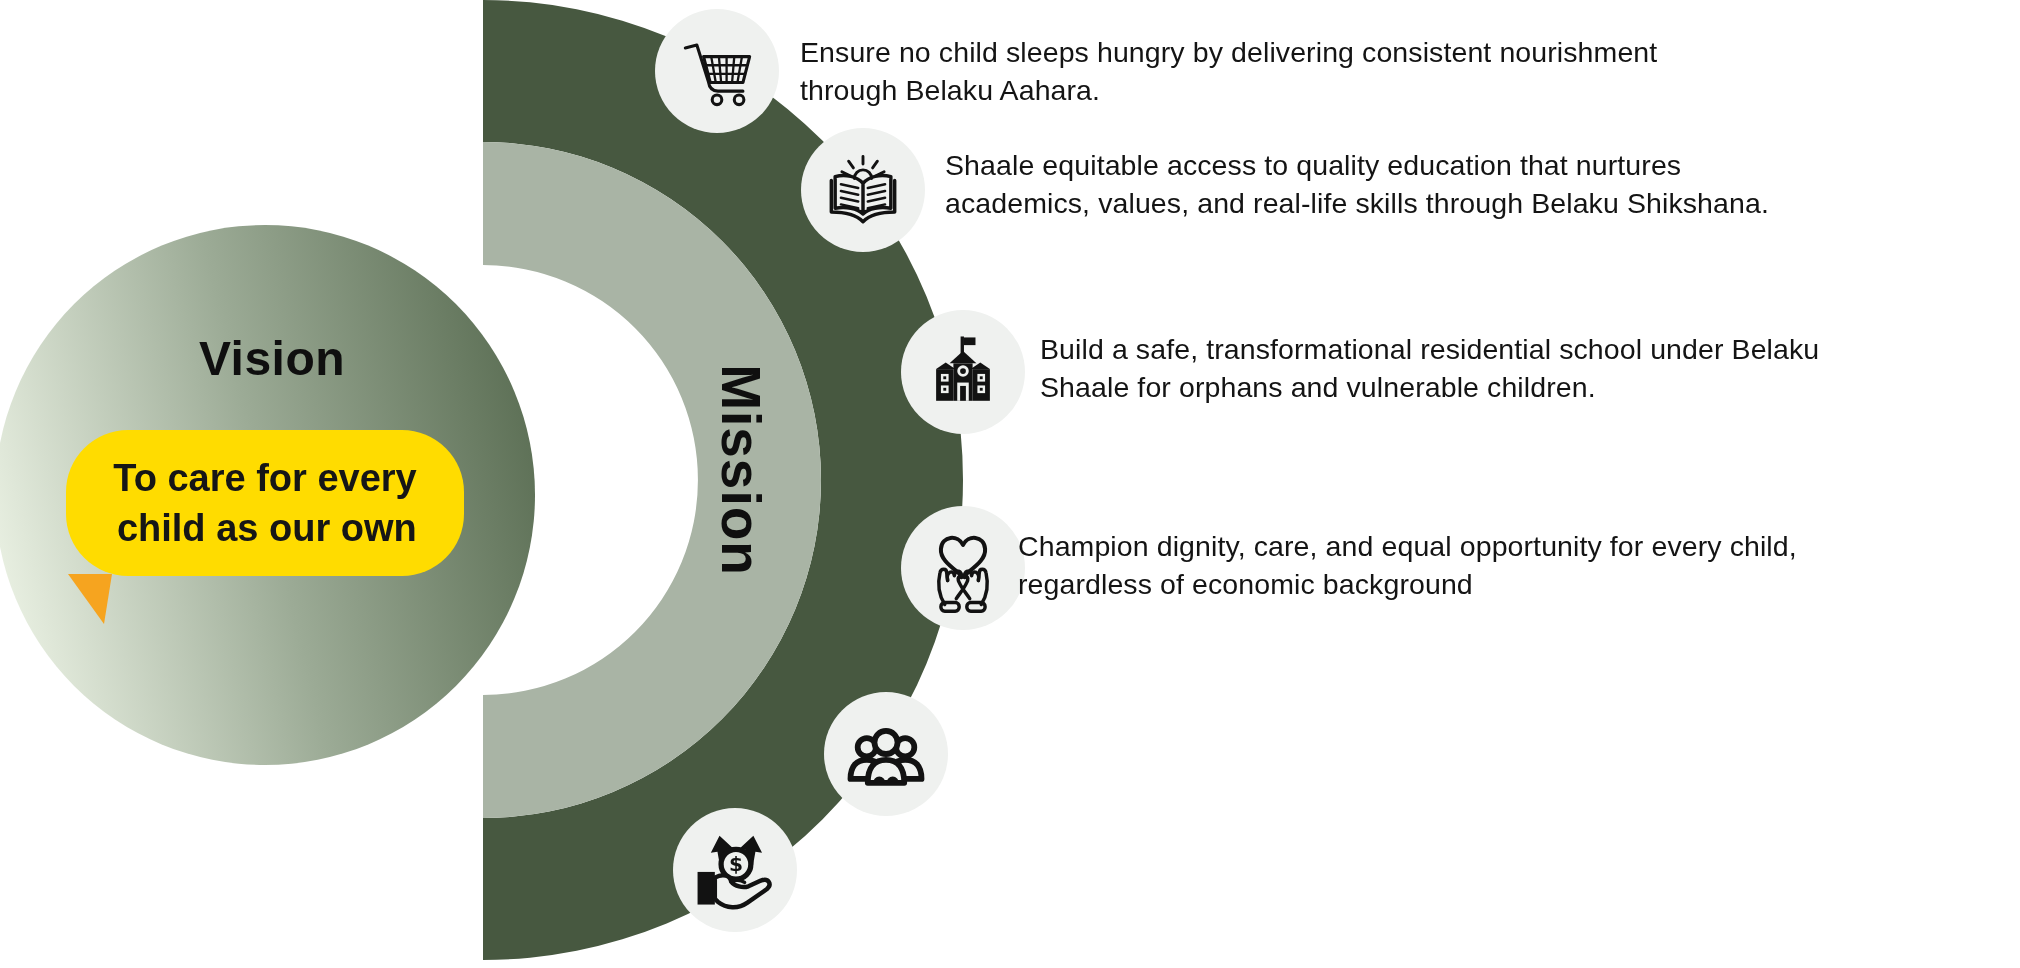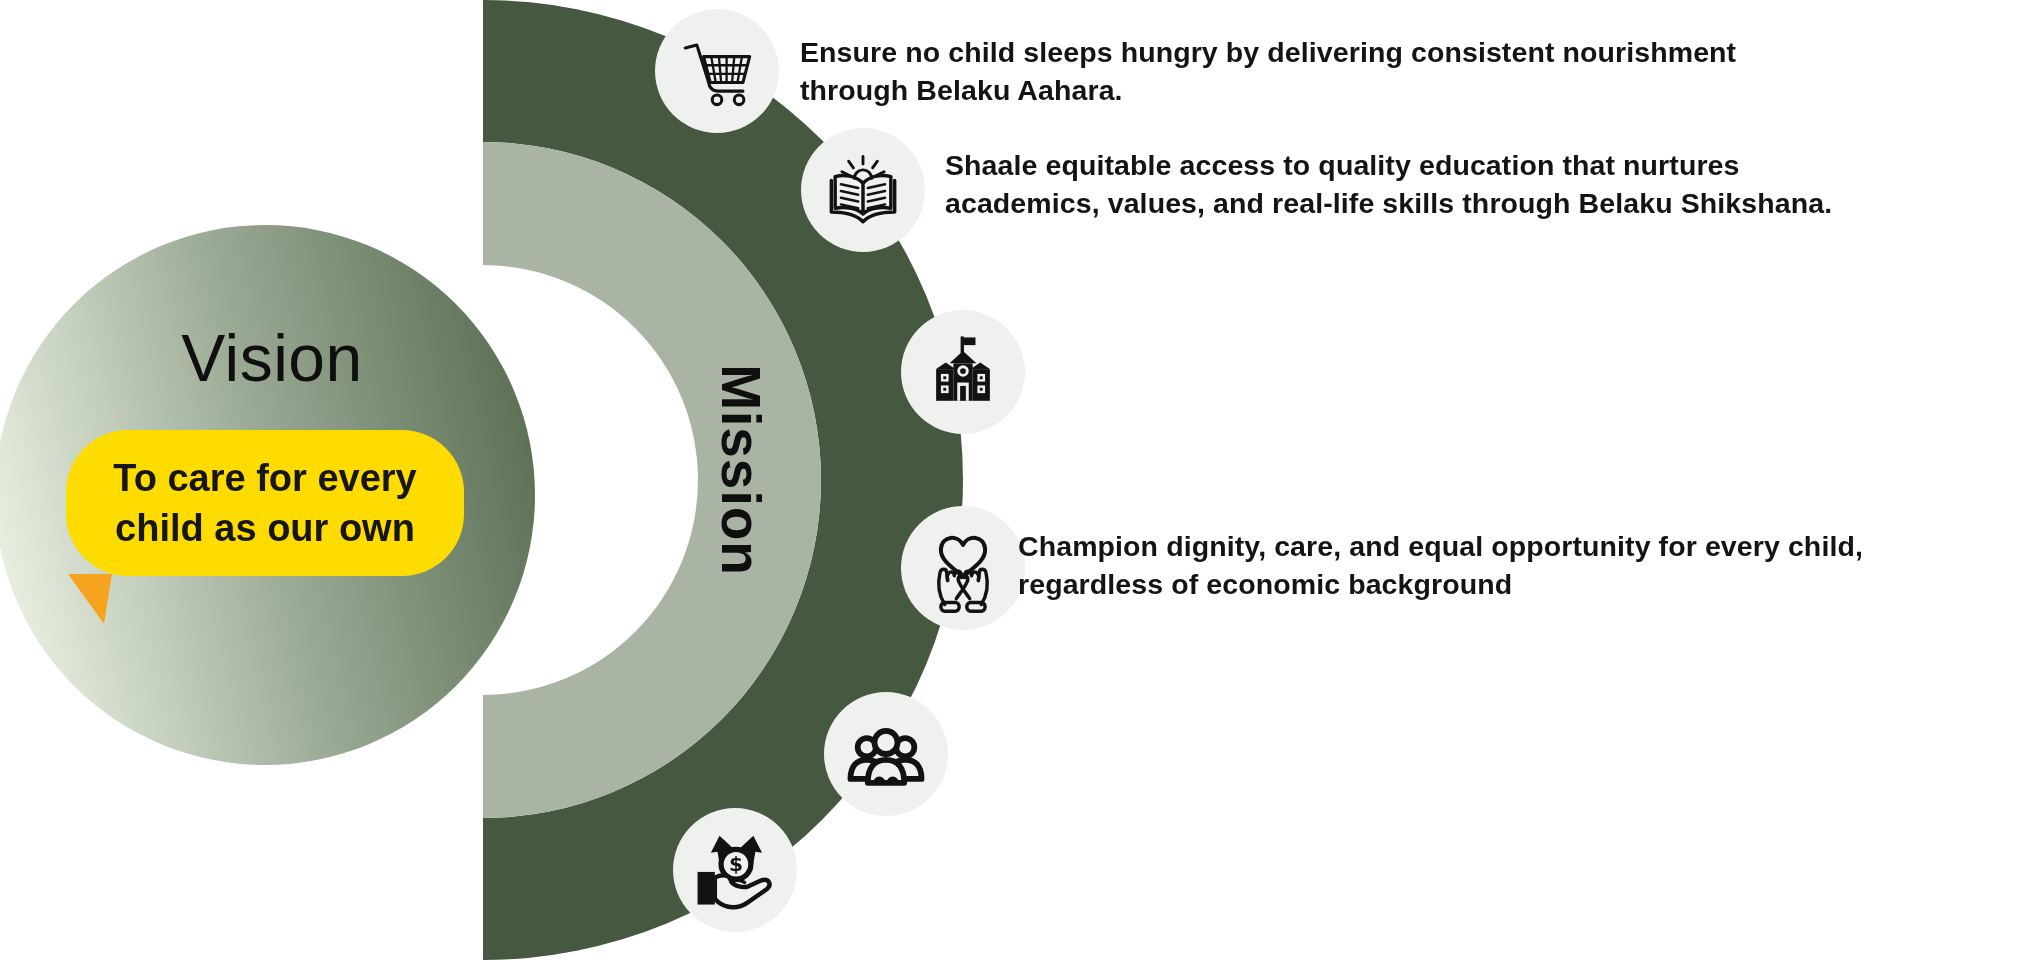--- a/index.html
+++ b/index.html
@@ -3,40 +3,40 @@
 <meta charset="utf-8">
 <style>
   html,body{margin:0;padding:0;background:#ffffff;}
   #stage{
     position:relative;width:2020px;height:968px;overflow:hidden;background:#ffffff;
     font-family:"Liberation Sans","DejaVu Sans",sans-serif;
   }
   #bg-svg{position:absolute;left:0;top:0;}
   .vision-title{
     position:absolute;left:272px;top:358px;transform:translate(-50%,-50%);
-    font-size:66px;font-weight:400;color:#0f0f0f;letter-spacing:.5px;white-space:nowrap;
+    font-size:48px;font-weight:700;color:#0f0f0f;letter-spacing:.5px;white-space:nowrap;
   }
   .bubble{
     position:absolute;left:66px;top:430px;width:398px;height:146px;
     background:#ffdc00;border-radius:62px;
-    display:flex;align-items:center;justify-content:center;text-align:center;
+    display:flex;align-items:center;justify-content:center;text-align:right;
     font-size:38px;font-weight:800;line-height:50px;color:#161616;white-space:pre-line;
   }
   .mission-label{
     position:absolute;left:741px;top:470px;
     transform:translate(-50%,-50%) rotate(90deg);
     font-size:55px;font-weight:800;letter-spacing:1px;color:#0f0f0f;white-space:nowrap;
   }
   .icircle{
     position:absolute;width:124px;height:124px;border-radius:50%;background:#eff1ef;
     display:flex;align-items:center;justify-content:center;
   }
   .icircle svg{width:96px;height:96px;display:block;}
   .itext{
-    position:absolute;font-size:28.5px;font-weight:700;line-height:38px;
+    position:absolute;font-size:28.5px;font-weight:400;line-height:38px;
     color:#141414;white-space:pre-line;letter-spacing:.1px;
   }
   .c1{left:655px;top:9px}   .t1{left:800px;top:33px}
   .c2{left:801px;top:128px} .t2{left:945px;top:146px}
   .c3{left:901px;top:310px} .t3{left:1040px;top:330px}
   .c4{left:901px;top:506px} .t4{left:1018px;top:527px}
   .c5{left:824px;top:692px} .t5{left:962px;top:712px}
   .c6{left:673px;top:808px} .t6{left:830px;top:806px}
   .ik{stroke:#121212;fill:none;stroke-linecap:round;stroke-linejoin:round;}
 </style>
@@ -127,20 +127,22 @@
           <rect x="65" y="64" width="8" height="8"></rect>
       </g>
       <g fill="#121212">
         <rect x="29.5" y="54.5" width="3" height="3"></rect>
           <rect x="29.5" y="66.5" width="3" height="3"></rect>
         <rect x="67.5" y="54.5" width="3" height="3"></rect>
           <rect x="67.5" y="66.5" width="3" height="3"></rect>
       </g>
     </svg>
   </div>
+  <div class="itext t3">Build a safe, transformational residential school under Belaku
+Shaale for orphans and vulnerable children.</div>
 
   <div class="icircle c4">
     <svg viewBox="0 0 100 100">
       <g class="ik" stroke-width="4.2">
         <path d="M50,26 C45,15 28,16 27,30 C26,42 40,50 50,59 C60,50 74,42 73,30 C72,16 55,15 50,26 Z"></path>
       </g>
       <g class="ik" stroke-width="3.6">
         <path d="M31,88 C26,80 23,68 26,55 C27,50 33,50 33,55 L34,63"></path>
         <path d="M34,63 C32,54 40,51 41,58 C42,51 50,52 48,60 C52,55 57,59 54,65 C51,72 46,77 43,82"></path>
         <rect x="27" y="86" width="19" height="9" rx="4"></rect>

